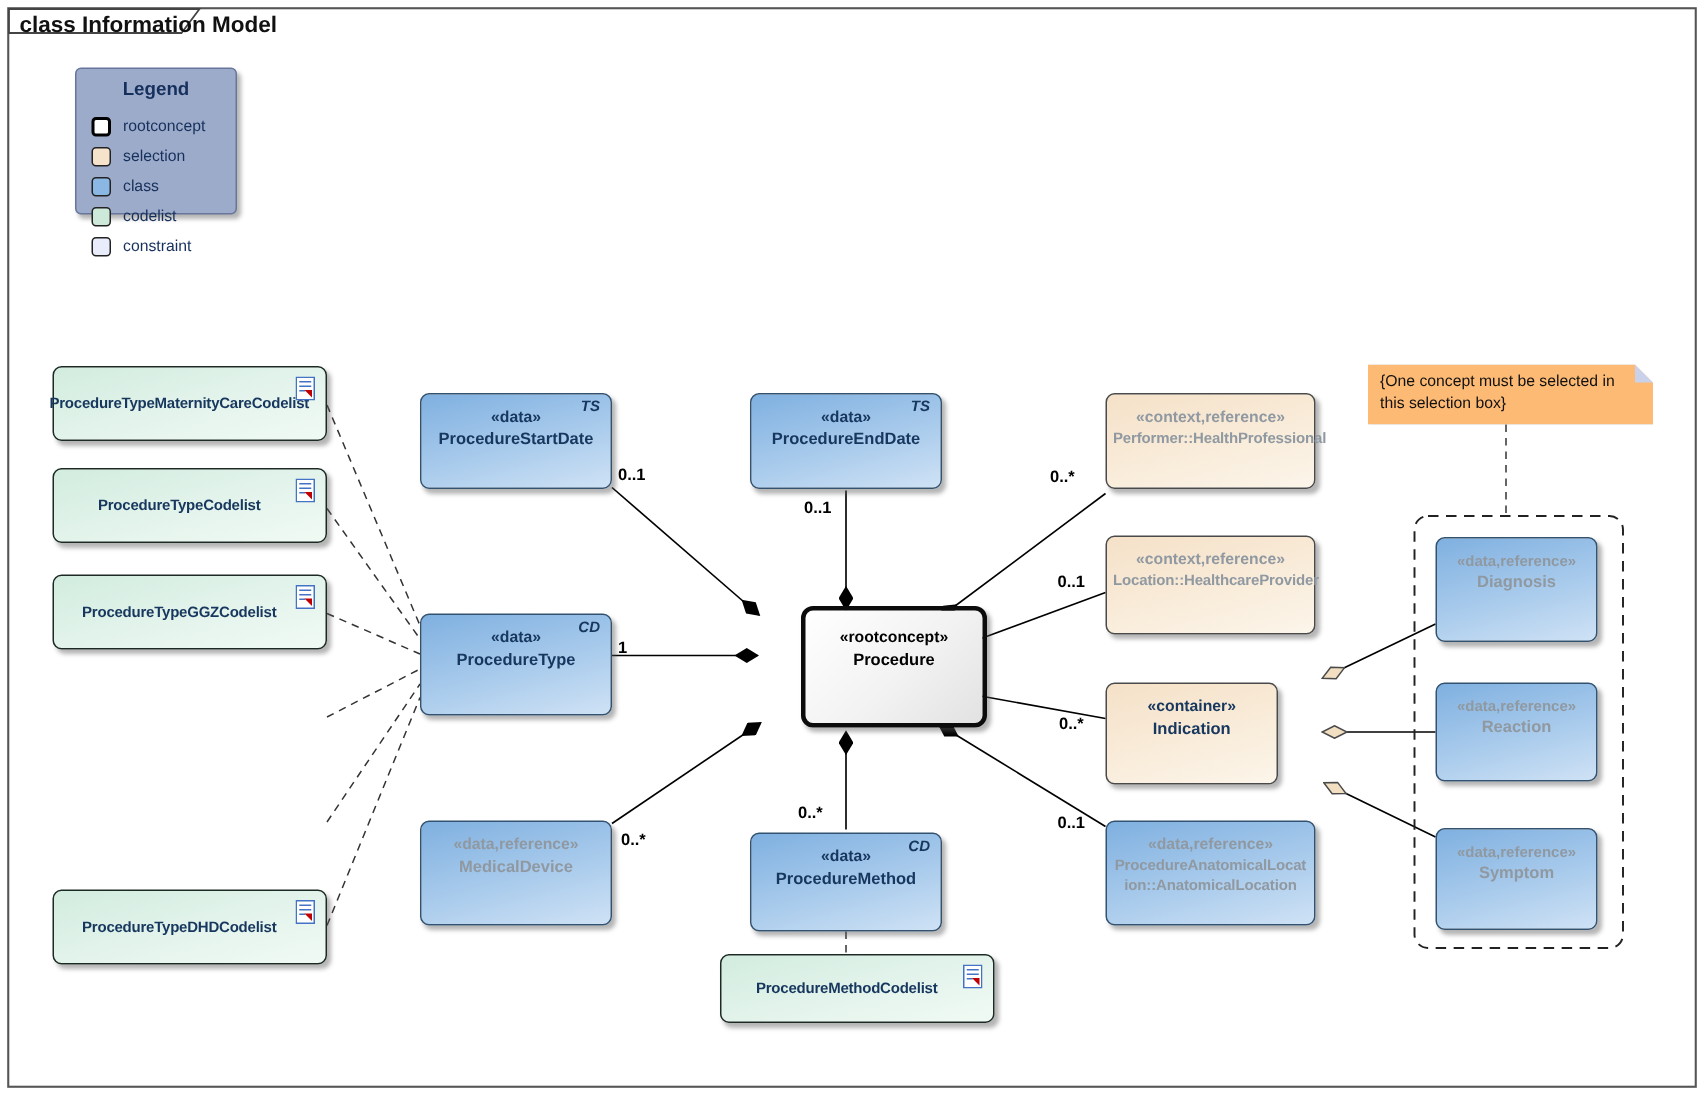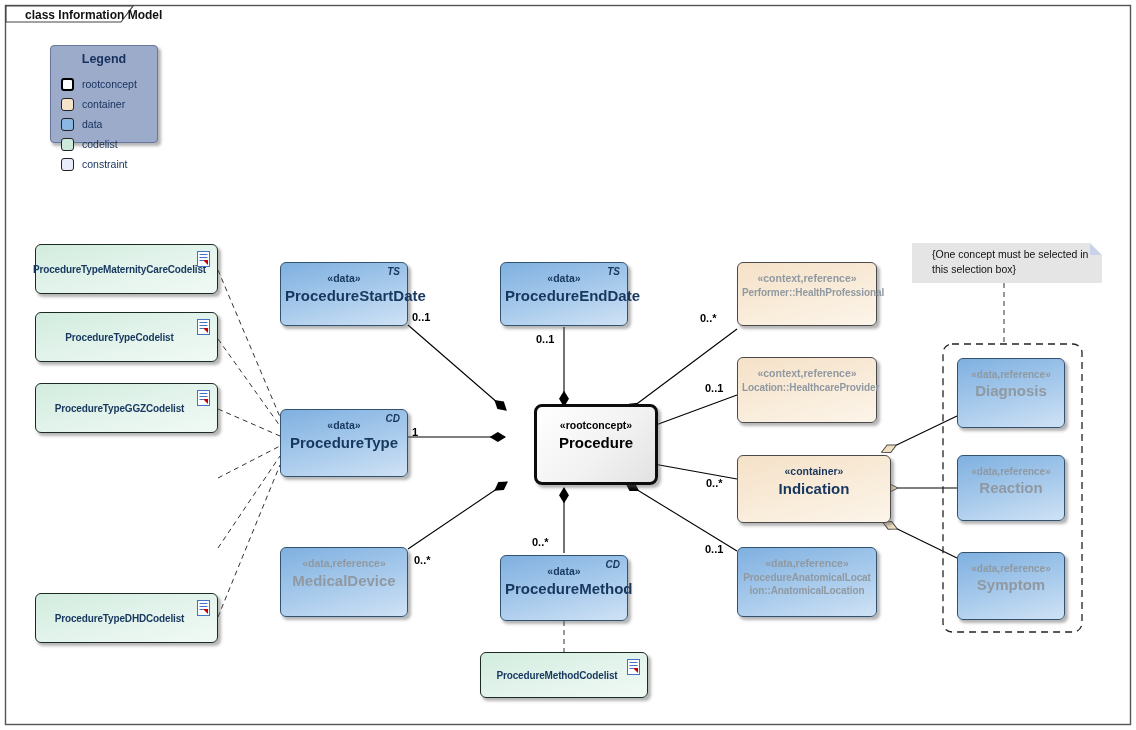--- a/index.html
+++ b/index.html
@@ -7,21 +7,21 @@
        font-family:"Liberation Sans",sans-serif;}
   #canvas{position:absolute;inset:0;width:1136px;height:730px;}
   svg.overlay{position:absolute;left:0;top:0;pointer-events:none;}
   svg.overlay line, svg.overlay path, svg.overlay rect{pointer-events:visibleStroke;}
 
   
   .box{position:absolute;border-radius:6px;text-align:center;
        border:1.2px solid #33526f;box-shadow:2.5px 3px 3px rgba(90,90,90,.45);
        box-sizing:border-box;padding:9px 4px 0 4px;}
   .box .st{font-size:10.5px;font-weight:700;line-height:1.3;text-align:center;}
-  .box .nm{font-size:15px;font-weight:700;line-height:1.3;}
+  .box .nm{font-size:11px;font-weight:700;line-height:1.3;}
   .navy .st,.navy .nm{color:#17375e;}
   .gray .st,.gray .nm{color:#9099a1;}
   .blue{background:linear-gradient(165deg,#7fb0e0 0%,#a9cbec 55%,#cfe2f5 100%);}
   .beige{background:linear-gradient(165deg,#f5e1c8 0%,#f9ecda 55%,#fcf5ea 100%);border-color:#4a4a4a;}
   .rootbox{background:linear-gradient(135deg,#ffffff 0%,#f2f2f2 55%,#e2e2e2 100%);
            border:3.5px solid #0c0c0c;border-radius:8px;padding-top:12px;margin-left:31px;}
   .wide .nm{font-size:10px;letter-spacing:-0.1px;}
 
   
   .tc{position:absolute;top:3px;right:7px;font-size:10px;font-style:italic;
@@ -44,31 +44,31 @@
   .legend-title{font-size:12.5px;font-weight:700;color:#15305c;text-align:center;
                 margin:0 10px 8px 0;}
   .legend-item{display:flex;align-items:center;height:20px;}
   .legend-swatch{width:13px;height:13px;border-radius:3px;border:1px solid #222;
                  margin-right:8px;flex:0 0 auto;box-sizing:border-box;}
   .legend-swatch.thick{border:2.4px solid #000;}
   .legend-label{font-size:10.5px;color:#15305c;}
 
   
   .note{position:absolute;left:912px;top:243px;width:190px;height:40px;
-        background:#e5e5e5;clip-path:polygon(0 0,178px 0,100% 12px,100% 100%,0 100%);
+        background:#fdba74;clip-path:polygon(0 0,178px 0,100% 12px,100% 100%,0 100%);
         filter:drop-shadow(0 0 0.6px #333) drop-shadow(2px 2px 1.5px rgba(120,120,120,.6));
-        box-sizing:border-box;padding:4px 8px 0 20px;}
+        box-sizing:border-box;padding:4px 8px 0 8px;}
   .note-fold{position:absolute;right:0;top:0;width:0;height:0;
              border-left:12px solid #c9d2ea;border-top:12px solid transparent;
              transform:translateY(0);}
   .note-text{font-size:10.5px;color:#111;line-height:1.45;}
 
   
-  .frame-tab-label{position:absolute;left:13px;top:8px;font-size:12px;
-                   font-weight:700;color:#111;margin-left:12px;}
+  .frame-tab-label{position:absolute;left:13px;top:8px;font-size:15px;
+                   font-weight:700;color:#111;}
 </style>
 </head>
 <body>
 
 <div id="canvas">
 
   <svg class="overlay" width="1136" height="730" viewBox="0 0 1136 730">
     <defs>
       <marker id="dblack" markerWidth="15" markerHeight="9" refX="14" refY="4.5" orient="auto">
         <path d="M0,4.5 L7.5,0 L15,4.5 L7.5,9 Z" fill="#000"></path>
@@ -118,25 +118,25 @@
   <div class="frame-tab-label">class Information Model</div>
 
   <div class="legend">
     <div class="legend-title">Legend</div>
     <div class="legend-item">
       <span class="legend-swatch thick" style="background: rgb(255, 255, 255);"></span>
       <span class="legend-label">rootconcept</span>
     </div>
     <div class="legend-item">
       <span class="legend-swatch" style="background: rgb(246, 227, 204);"></span>
-      <span class="legend-label">container</span>
+      <span class="legend-label">selection</span>
     </div>
     <div class="legend-item">
       <span class="legend-swatch" style="background: rgb(138, 183, 228);"></span>
-      <span class="legend-label">data</span>
+      <span class="legend-label">class</span>
     </div>
     <div class="legend-item">
       <span class="legend-swatch" style="background: rgb(205, 233, 218);"></span>
       <span class="legend-label">codelist</span>
     </div>
     <div class="legend-item">
       <span class="legend-swatch" style="background: rgb(233, 237, 251);"></span>
       <span class="legend-label">constraint</span>
     </div>
   </div>
@@ -219,21 +219,21 @@
   <div class="box beige gray wide" style="left:737px;top:262px;width:140px;height:64px;">
     <div class="st">«context,reference»</div>
     <div class="nm">Performer::HealthProfessional</div>
   </div>
 
   <div class="box beige gray wide" style="left:737px;top:357px;width:140px;height:66px;">
     <div class="st">«context,reference»</div>
     <div class="nm">Location::HealthcareProvider</div>
   </div>
 
-  <div class="box beige navy" style="left:737px;top:455px;width:154px;height:68px;">
+  <div class="box beige navy" style="left:737px;top:455px;width:115px;height:68px;">
     <div class="st">«container»</div>
     <div class="nm">Indication</div>
   </div>
 
   <div class="box blue gray wide" style="left:737px;top:547px;width:140px;height:70px;">
     <div class="st">«data,reference»</div>
     <div class="nm" style="overflow-wrap:anywhere;">ProcedureAnatomicalLocation::AnatomicalLocation</div>
   </div>
 
   <div class="box blue gray" style="left:957px;top:358px;width:108px;height:70px;">
@@ -242,21 +242,21 @@
   </div>
   <div class="box blue gray" style="left:957px;top:455px;width:108px;height:66px;">
     <div class="st" style="font-size:10px;">«data,reference»</div>
     <div class="nm">Reaction</div>
   </div>
   <div class="box blue gray" style="left:957px;top:552px;width:108px;height:68px;">
     <div class="st" style="font-size:10px;">«data,reference»</div>
     <div class="nm">Symptom</div>
   </div>
 
-  <div class="box codelist" style="left:480px;top:652px;width:168px;height:46px;">
+  <div class="box codelist" style="left:480px;top:636px;width:183px;height:46px;">
     <span class="nm">ProcedureMethodCodelist</span>
     <svg class="doc-icon" width="13" height="16">
       <rect x="0.5" y="0.5" width="12" height="15" fill="#fff" stroke="#4472c4"></rect>
       <line x1="2.5" y1="3.5" x2="10.5" y2="3.5" stroke="#4472c4"></line>
       <line x1="2.5" y1="6.5" x2="10.5" y2="6.5" stroke="#4472c4"></line>
       <line x1="2.5" y1="9.5" x2="6.5" y2="9.5" stroke="#4472c4"></line>
       <polygon points="6,9 11,14 11,9" fill="#c00000"></polygon>
     </svg>
   </div>
 

